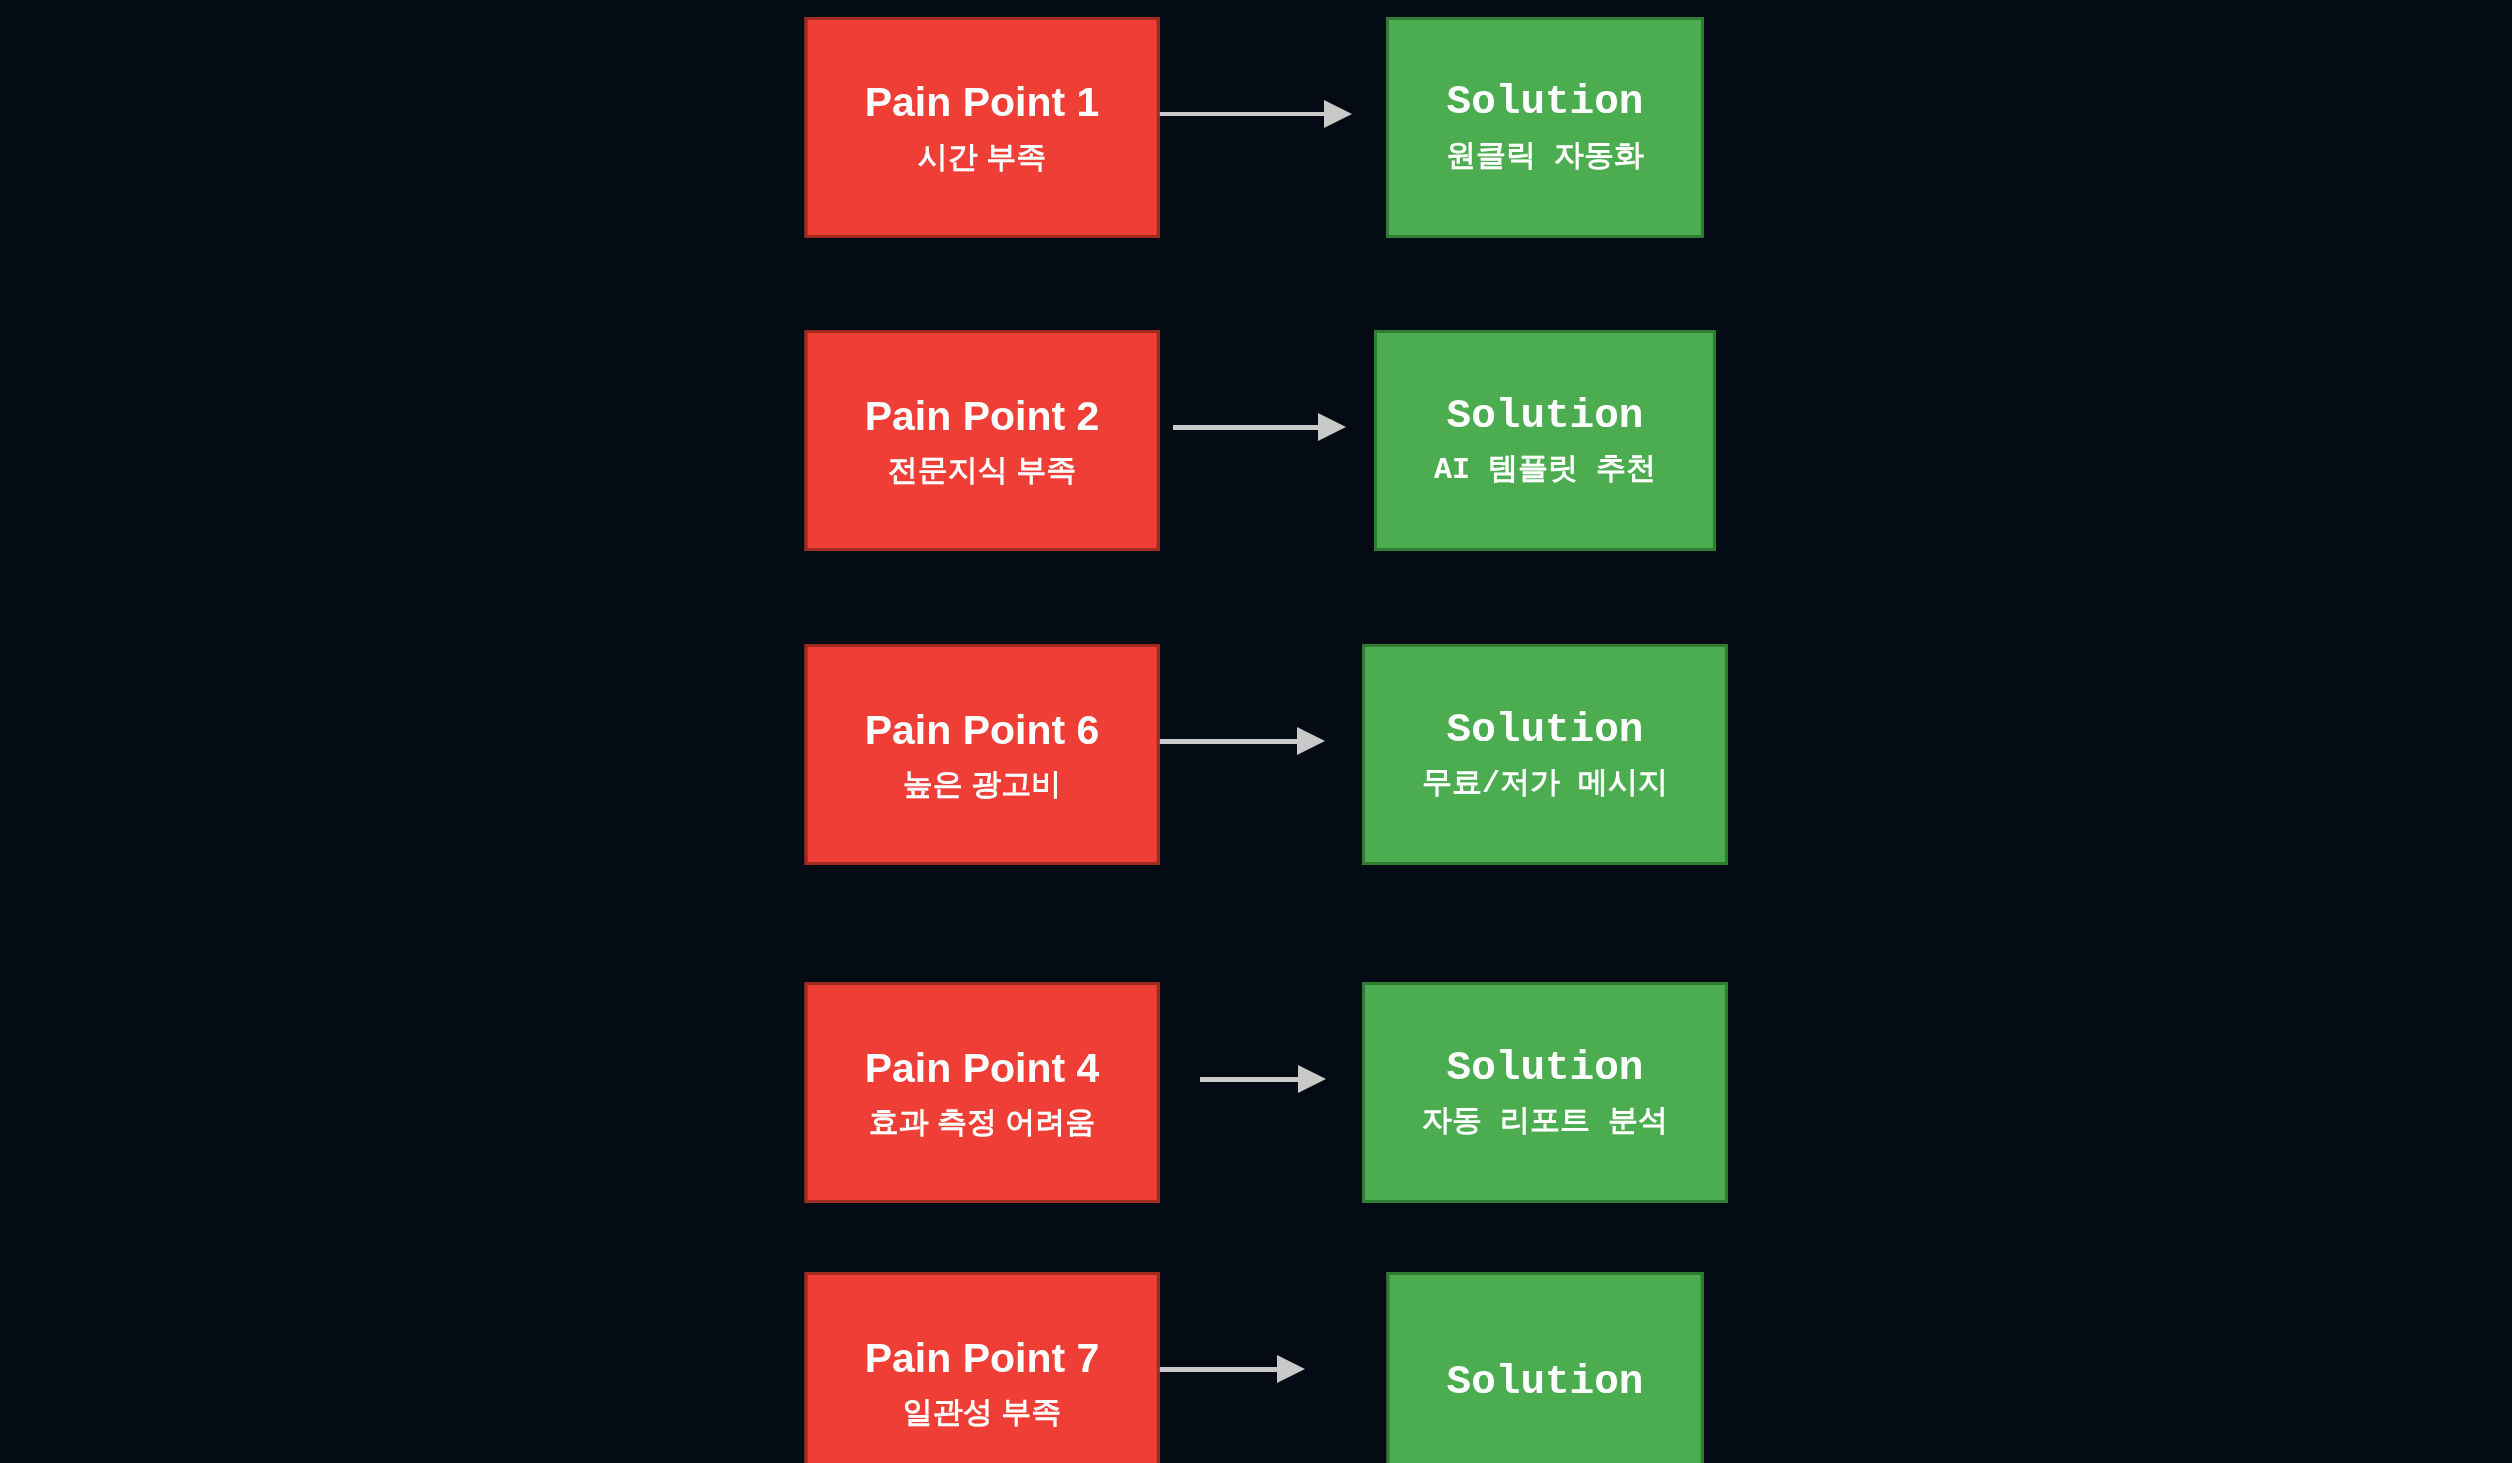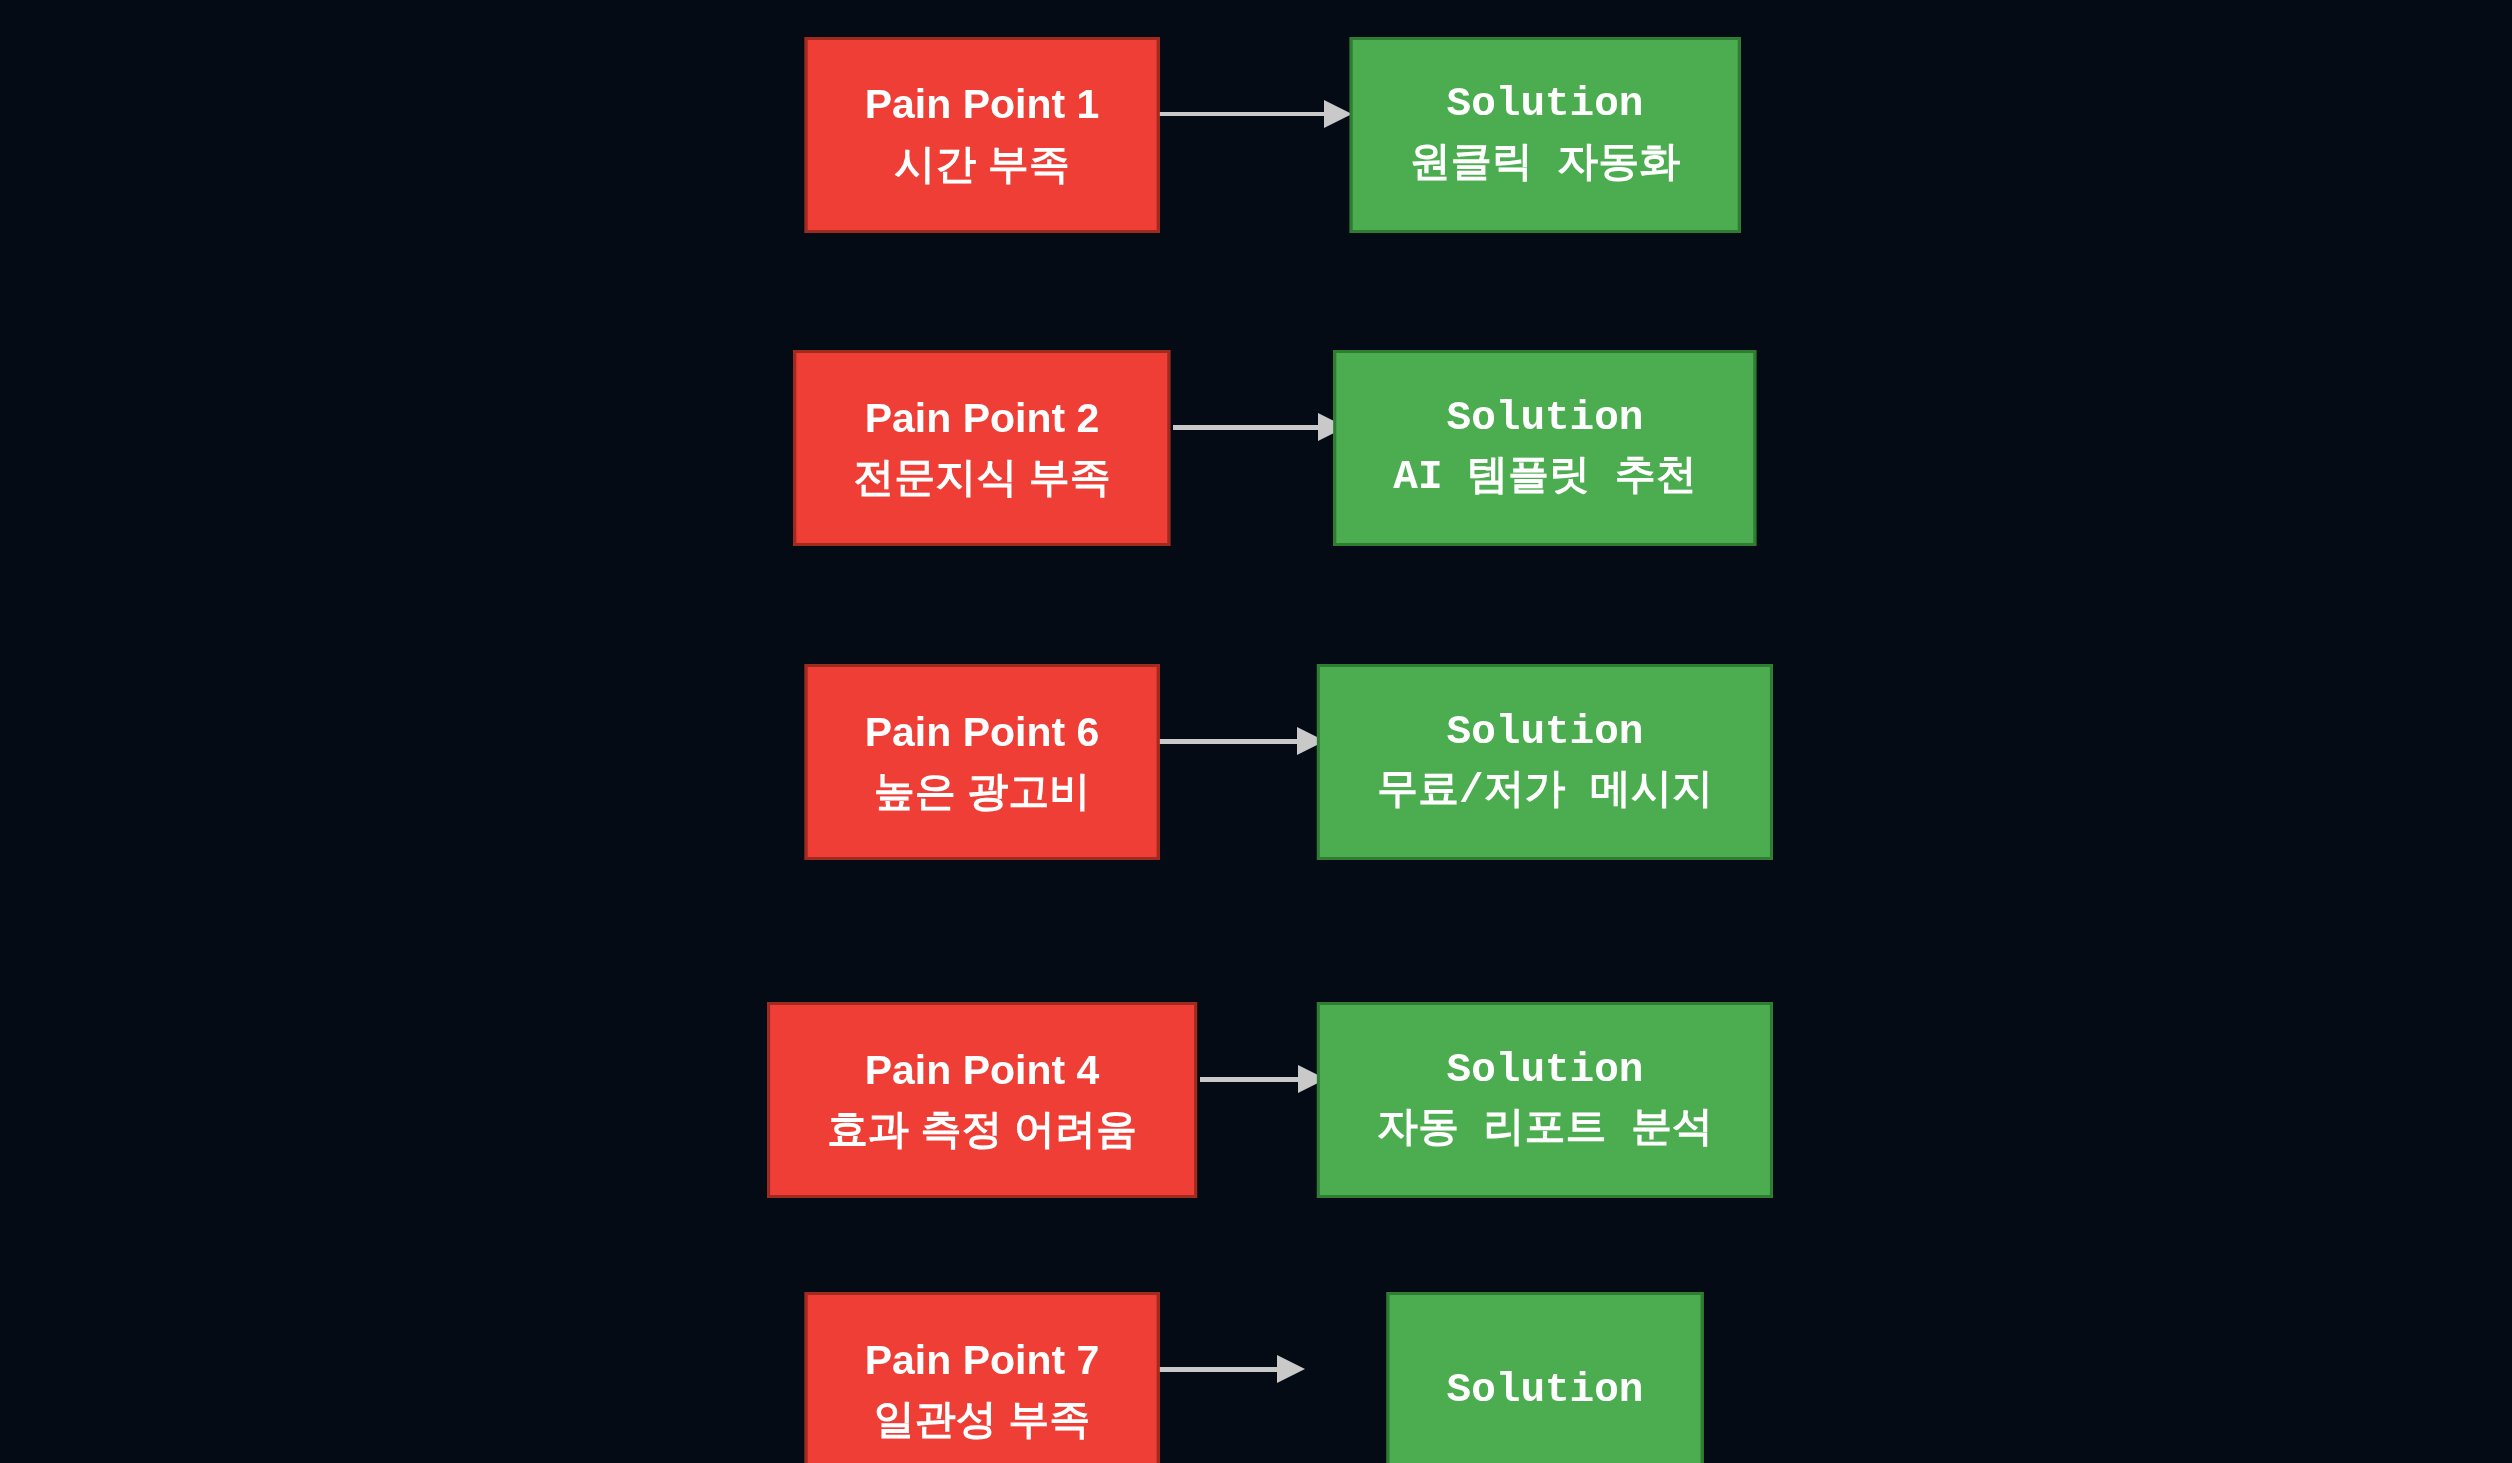--- a/index.html
+++ b/index.html
@@ -22,53 +22,52 @@
   }
   .row-0 { top: 16.6px; }
   .row-1 { top: 330px; }
   .row-2 { top: 644px; }
   .row-3 { top: 982px; }
   .row-4 { top: 1272px; }
 
   .box {
     position: absolute;
     top: 0;
-    height: 196px;
+    height: 221px;
     transform: translateX(-50%);
     box-sizing: border-box;
     display: flex;
     flex-direction: column;
     justify-content: center;
     align-items: center;
     gap: 18.5px;
     padding: 4px 57px;
     white-space: nowrap;
     z-index: 2;
-    margin-top: 20px;
   }
   .pain {
     left: 982px;
     background: var(--pain-fill, #ee3e36);
     border: 3.7px solid var(--pain-border, #9e2a20);
   }
   .solution {
     left: 1545px;
     background: var(--solution-fill, #4bad4f);
     border: 3.7px solid var(--solution-border, #2f7d33);
     font-family: Liberation Mono, monospace;
   }
   .box .title {
     color: var(--text, #ffffff);
     font-size: 41px;
     font-weight: 600;
     line-height: 1;
   }
   .box .subtitle {
     color: var(--text, #ffffff);
-    font-size: 41px;
+    font-size: 30px;
     font-weight: 600;
     line-height: 1;
   }
   .arrow {
     position: absolute;
     top: 95px;
     height: 4.6px;
     background: var(--arrow, #c9c9c9);
     z-index: 1;
   }

